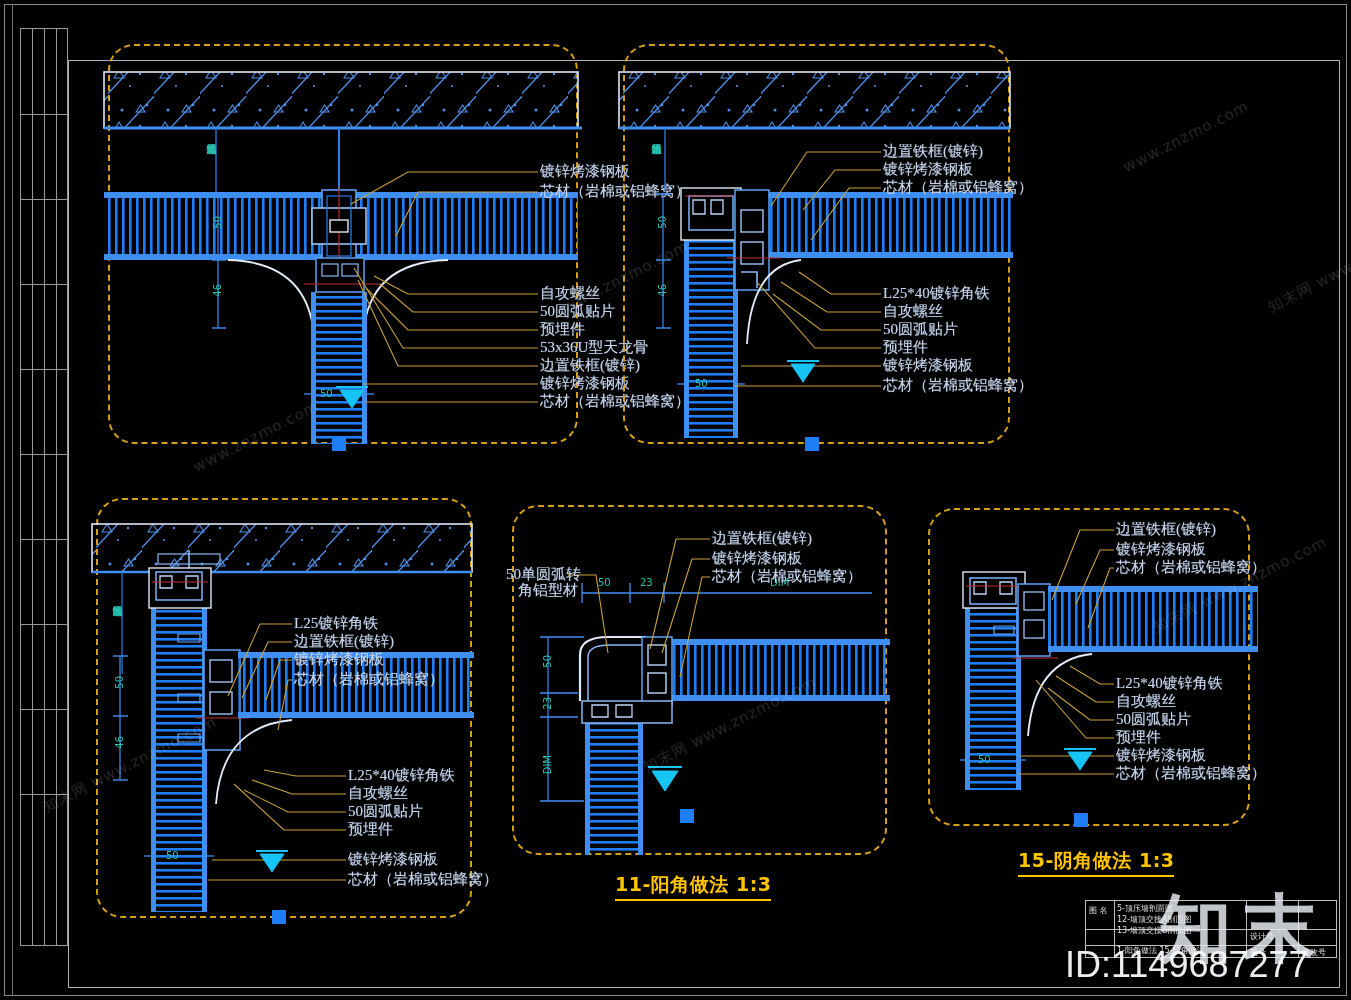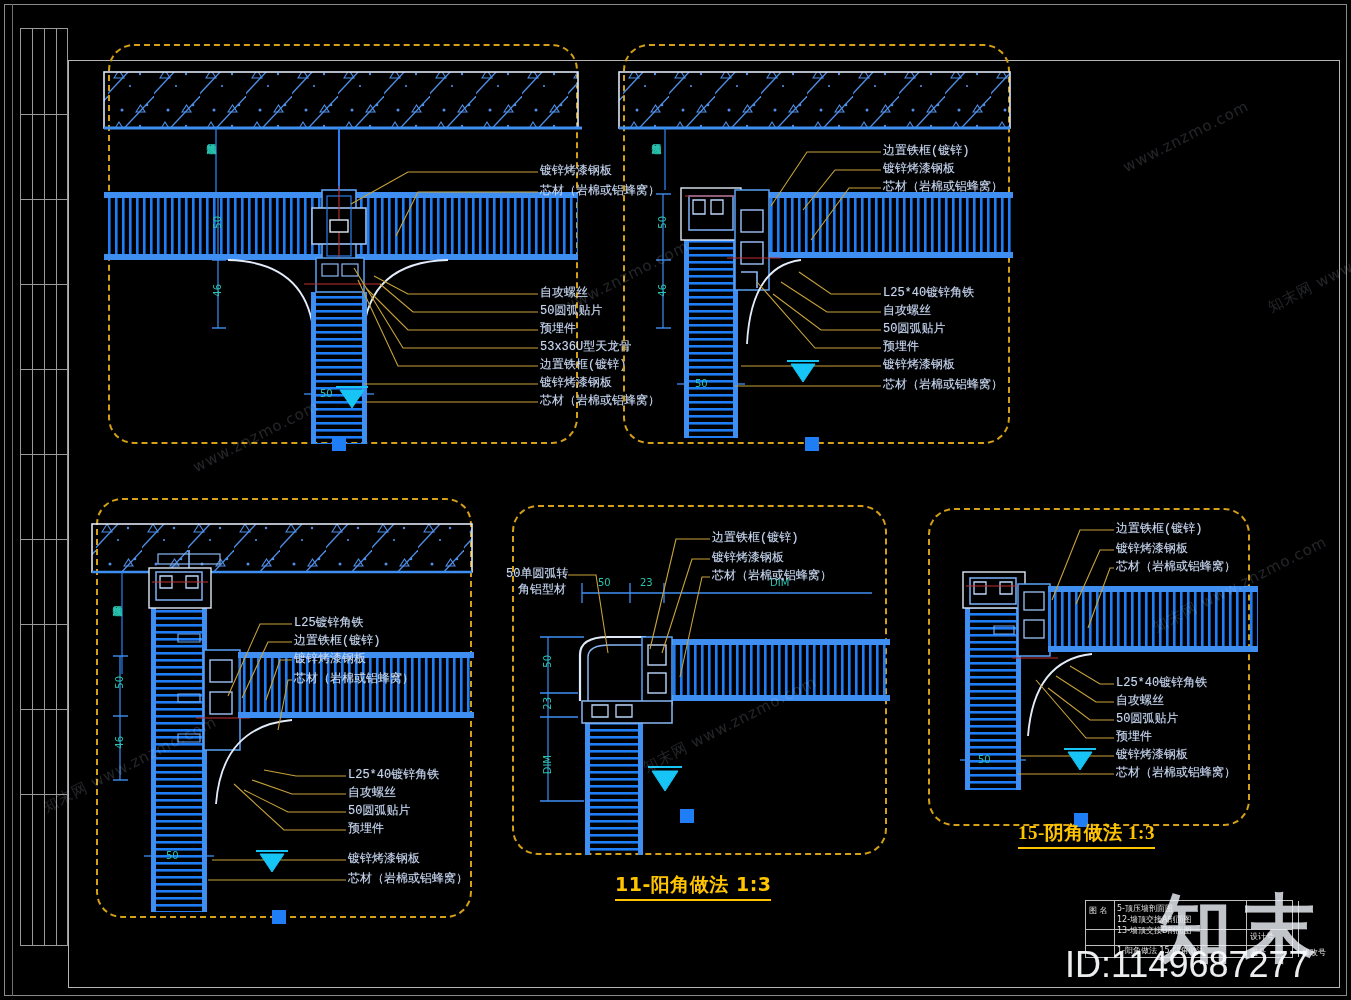--- a/index.html
+++ b/index.html
@@ -51,40 +51,40 @@
     letter-spacing: 0.5px;
     border-bottom: 2px solid #ffc400; padding-bottom: 1px;
     font-family: "DejaVu Sans", sans-serif;
   }
 
   
   .cad-svg { position: absolute; left: 0; top: 0; overflow: visible; }
 
   .lbl {
     position: absolute; white-space: nowrap;
-    color: #c9d4e8; font-size: 12px; line-height: 12px;
-    font-family: Liberation Mono, monospace;
+    color: #c9d4e8; font-size: 15px; line-height: 12px;
+    font-family: Liberation Serif, serif;
     text-shadow: 0 0 1px rgba(150,180,230,.6);
     text-align: center;
   }
   .dimtext {
     position: absolute; white-space: nowrap;
     color: #29c3b0; font-size: 10px;
     font-family: "DejaVu Sans", sans-serif;
   }
   .dimtext.vert { writing-mode: vertical-rl; text-orientation: mixed; transform: rotate(180deg); }
   .dimtext.vert-up { writing-mode: vertical-rl; text-orientation: upright; line-height: 10px; }
 
   .sq-marker {
     position: absolute; width: 14px; height: 14px; background: #1f7ef5;
   }
 
   
   .title-block {
-    position: absolute; left: 1085px; top: 900px; width: 208px; height: 58px;
+    position: absolute; left: 1085px; top: 900px; width: 252px; height: 58px;
     border: 1px solid #bdbdbd;
   }
   .tb-line-v { position: absolute; top: 0; bottom: 0; width: 1px; background: #bdbdbd; }
   .tb-line-h { position: absolute; left: 0; right: 0; height: 1px; background: #bdbdbd; }
   .tb-text {
     position: absolute; color: #e2e2e2; font-size: 8px; line-height: 11px;
     white-space: nowrap; font-family: "DejaVu Sans", sans-serif;
   }
 
   
@@ -570,21 +570,21 @@
 
     <div class="lbl" style="left:188px; top:169px;">L25*40镀锌角铁</div>
     <div class="lbl" style="left:188px; top:187px;">自攻螺丝</div>
     <div class="lbl" style="left:188px; top:205px;">50圆弧贴片</div>
     <div class="lbl" style="left:188px; top:223px;">预埋件</div>
     <div class="lbl" style="left:188px; top:241px;">镀锌烤漆钢板</div>
     <div class="lbl" style="left:188px; top:259px;">芯材（岩棉或铝蜂窝）</div>
 
     <div class="sq-marker" style="left:146px; top:305px;"></div>
   </div>
-  <div class="panel-title" style="left:1018px; top:820px;font-family:Liberation Serif, serif;">15-阴角做法  1:3</div>
+  <div class="panel-title" style="left:1018px; top:848px;">15-阴角做法  1:3</div>
 
   <div class="title-block">
     <div class="tb-line-v" style="left:28px"></div>
     <div class="tb-line-v" style="left:160px"></div>
     <div class="tb-line-v" style="left:212px"></div>
     <div class="tb-line-h" style="top:28px"></div>
     <div class="tb-line-h" style="top:44px"></div>
 
     <div class="tb-text" style="left:3px; top:4px;">图 名</div>
     <div class="tb-text" style="left:31px; top:2px;">5-顶压墙剖面图</div>

